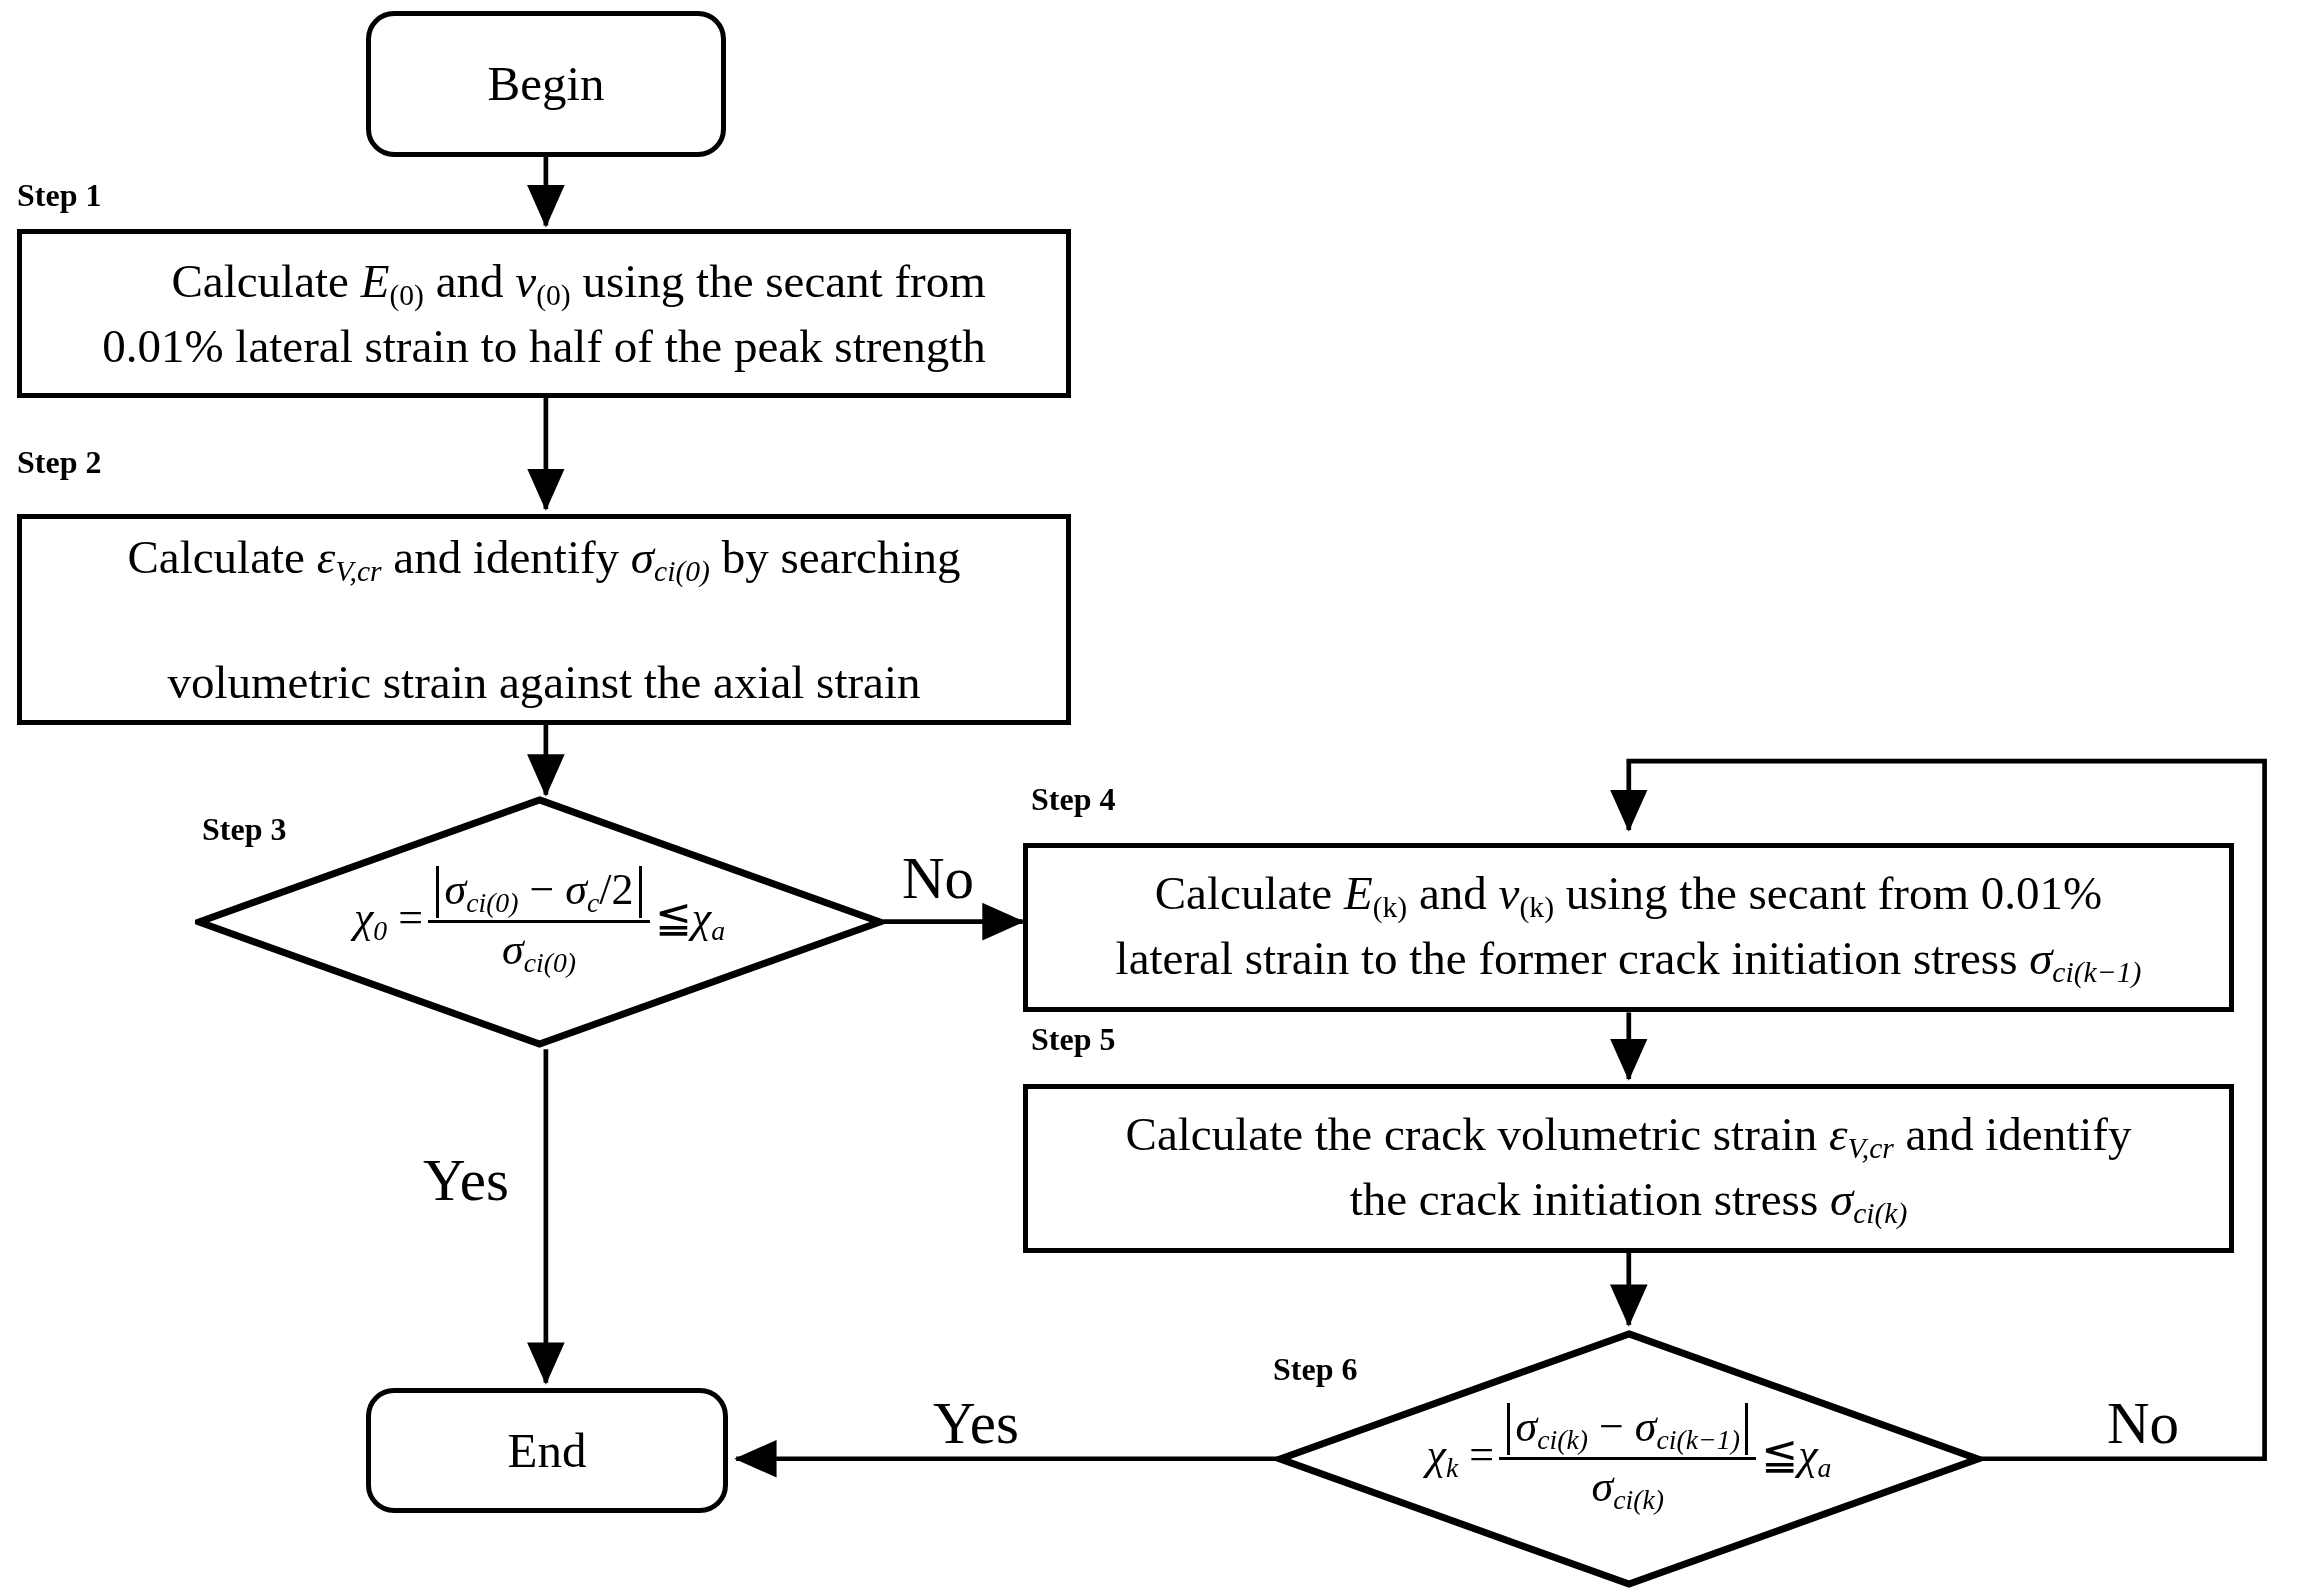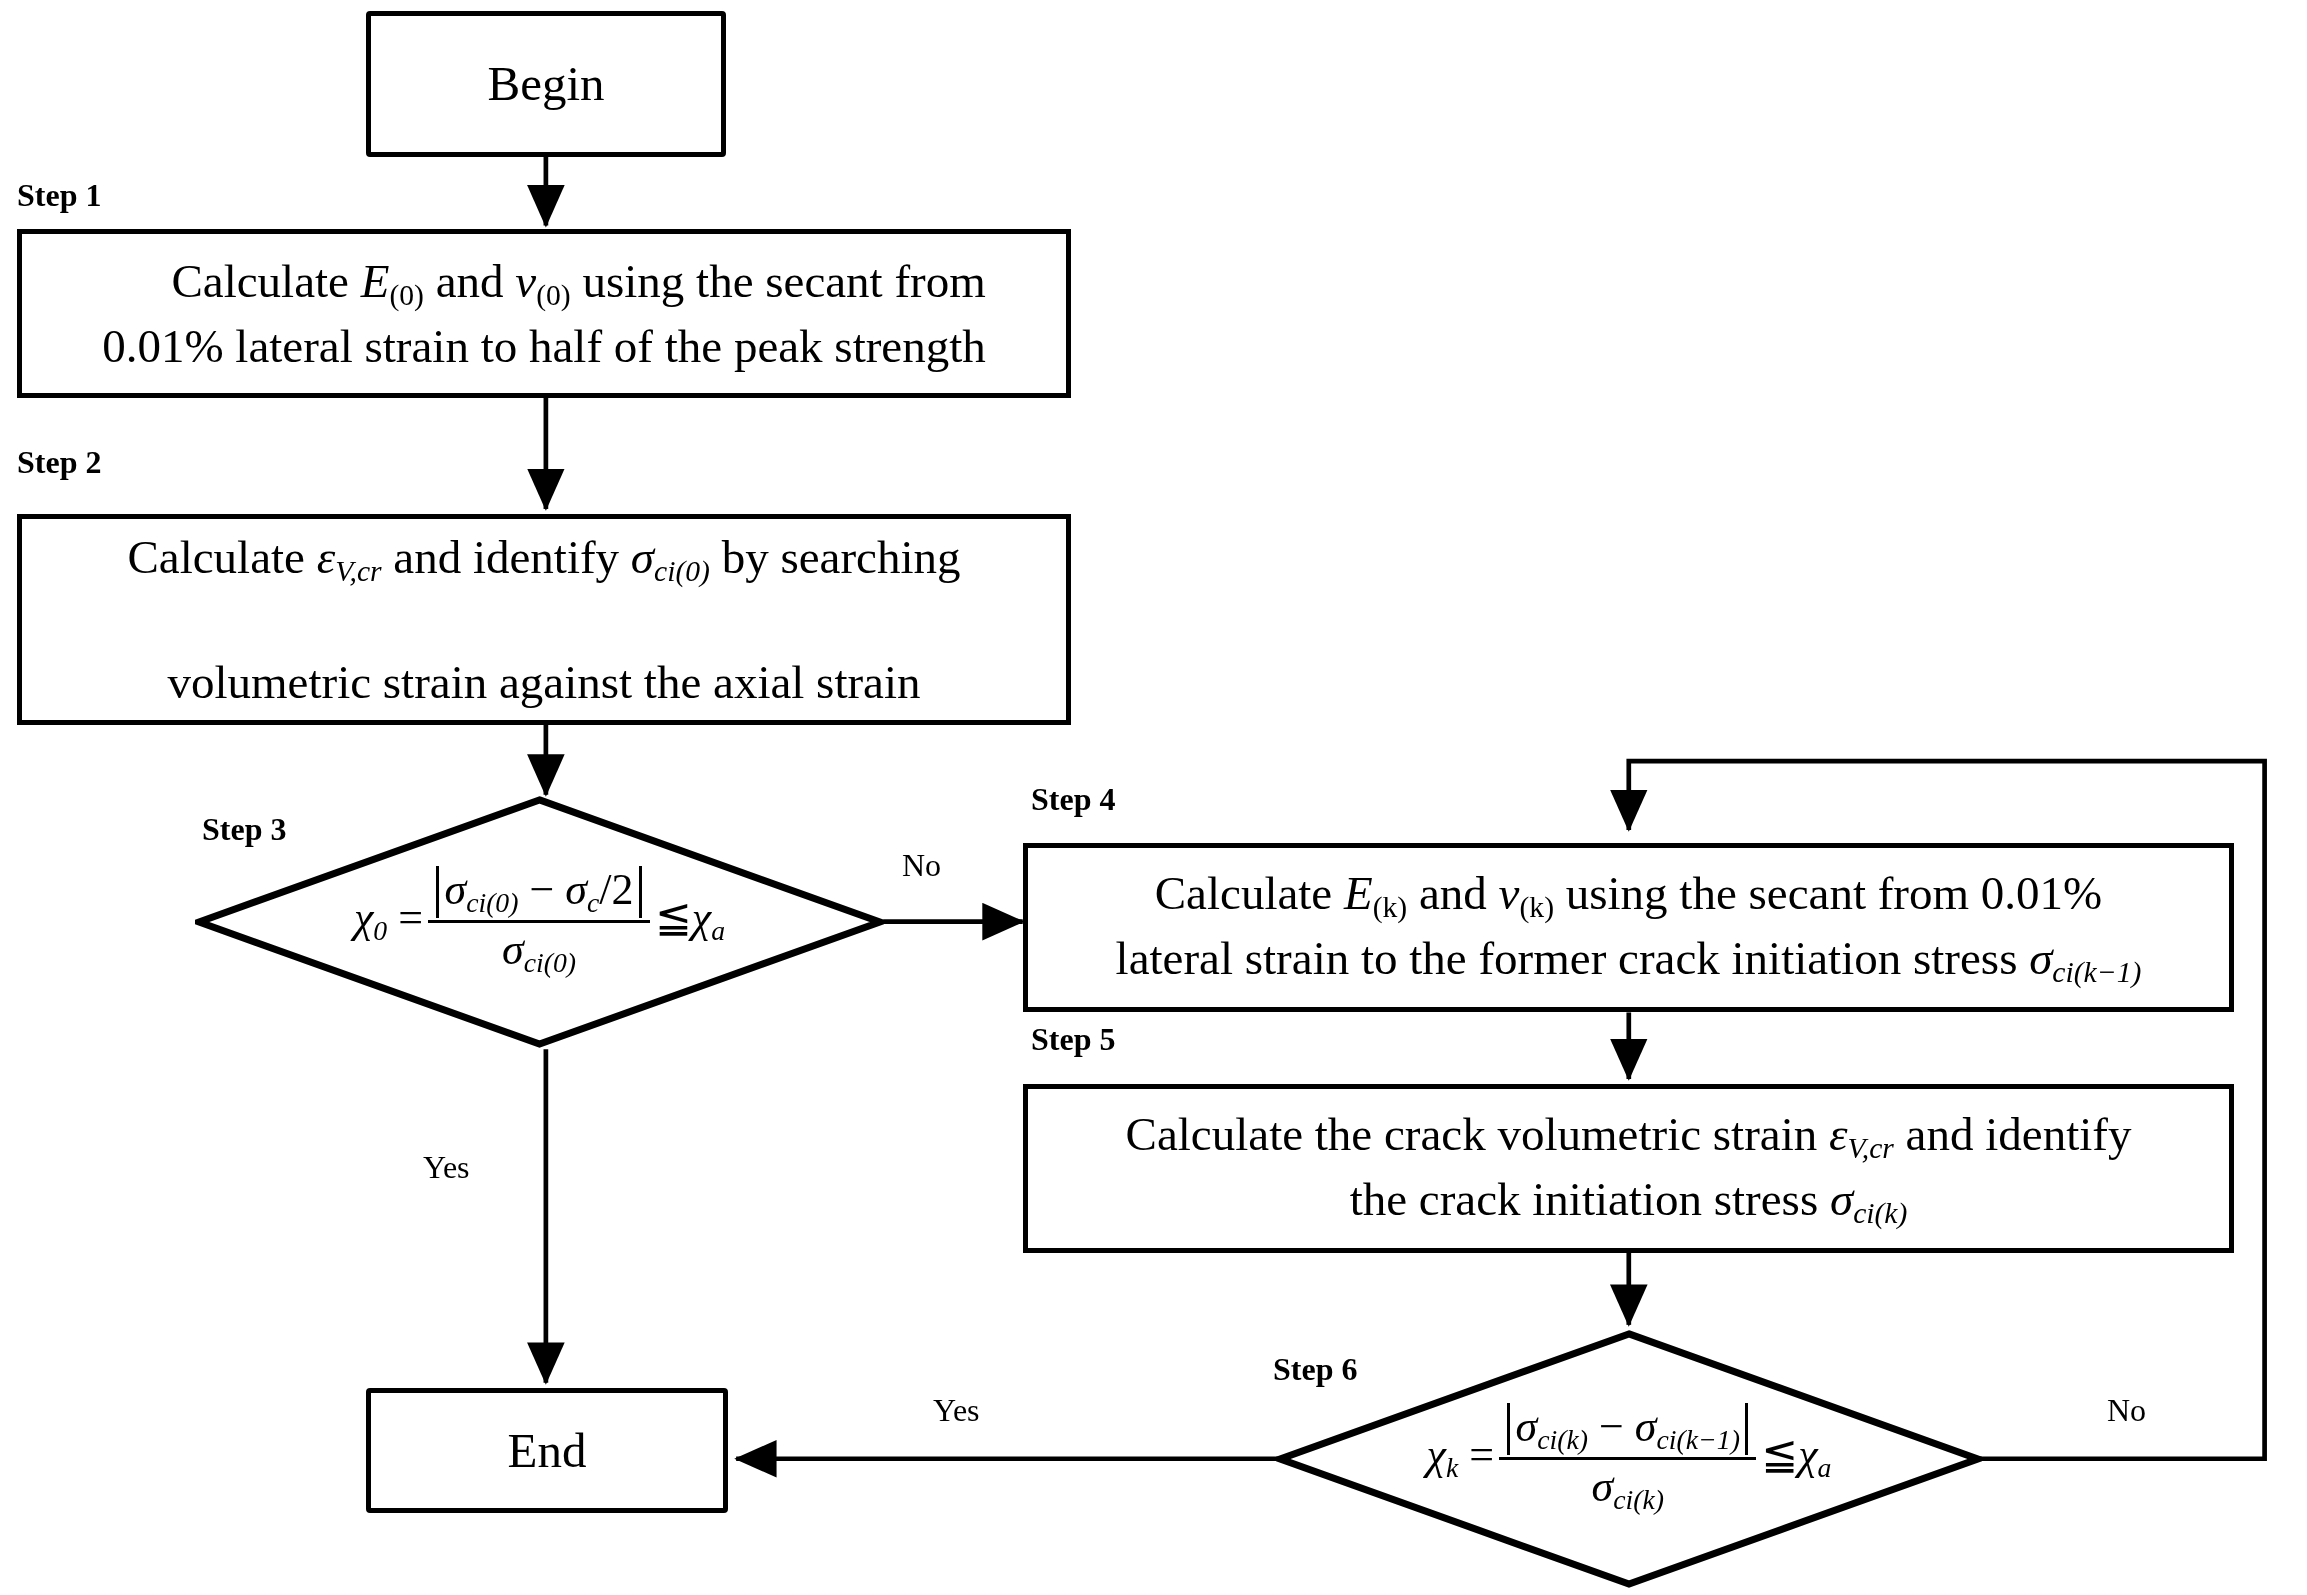--- a/index.html
+++ b/index.html
@@ -23,21 +23,21 @@
     position: absolute;
     box-sizing: border-box;
     display: flex;
     align-items: center;
     justify-content: center;
     text-align: center;
   }
 
   .terminator {
     border: 5.5px solid #000;
-    border-radius: 4px;
+    border-radius: 28px;
     background: #fff;
   }
   .terminator .label {
     font-size: 49px;
     line-height: 1.1;
   }
 
   .process {
     border: 5.5px solid #000;
     background: #fff;
@@ -76,21 +76,21 @@
     position: absolute;
     font-size: 32px;
     font-weight: bold;
     line-height: 1;
     white-space: nowrap;
   }
 
   
   .edge-label {
     position: absolute;
-    font-size: 32px;
+    font-size: 59px;
     line-height: 1;
     white-space: nowrap;
   }
 
   
   #connectors {
     position: absolute;
     left: 0;
     top: 0;
     width: 2307px;

